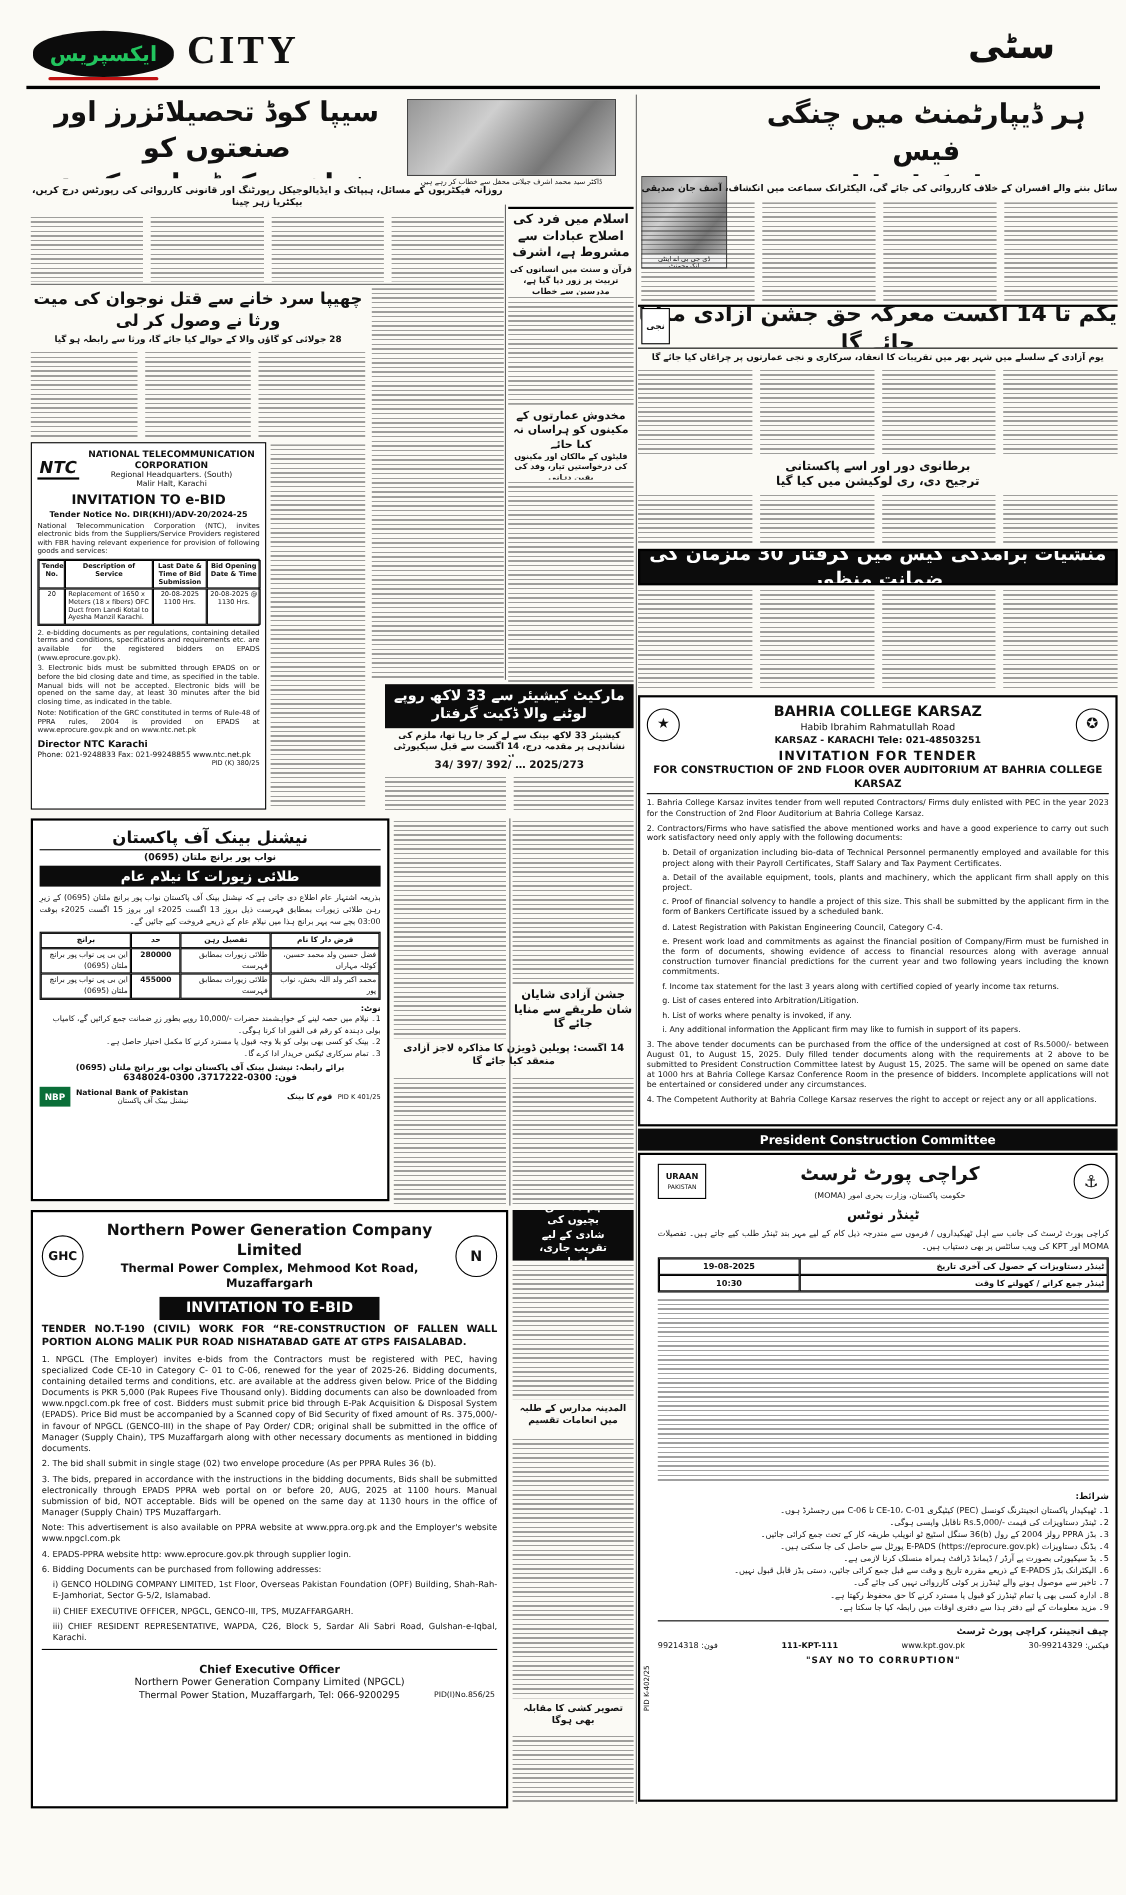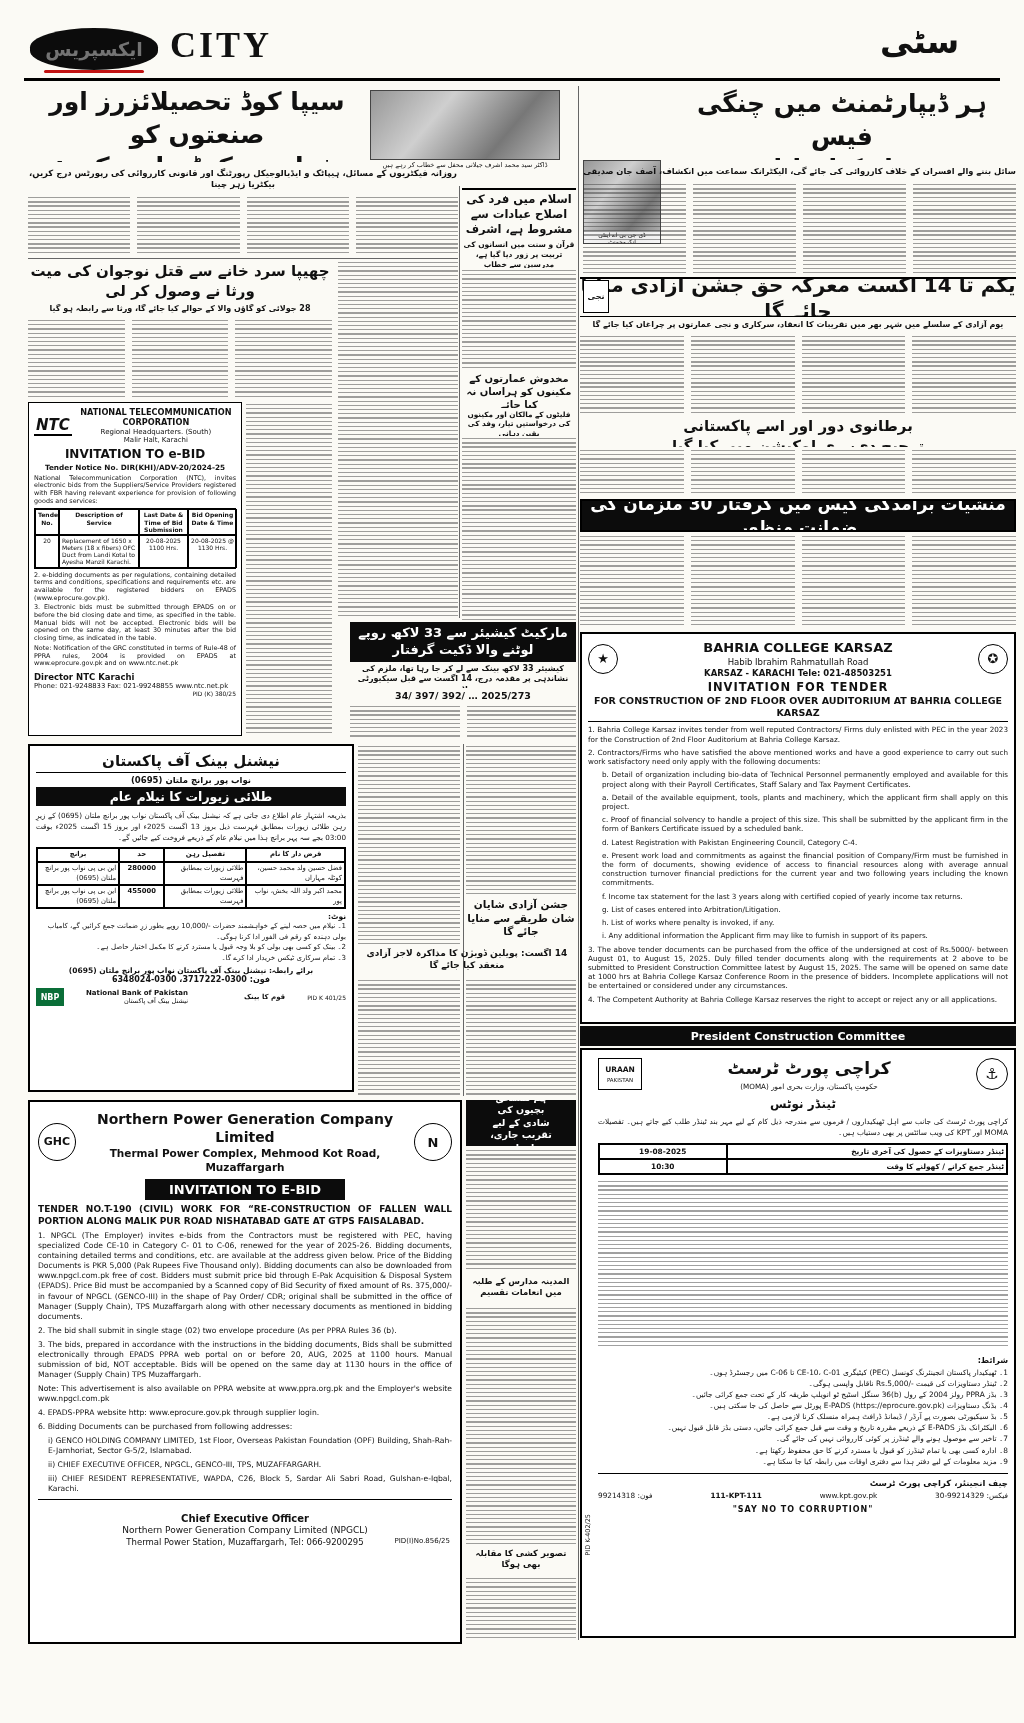--- a/index.html
+++ b/index.html
@@ -26,21 +26,21 @@
   .circle{border:1.6px solid #000;border-radius:50%;display:flex;align-items:center;justify-content:center;font-weight:700}
   .flow>*{margin-bottom:4px}
 </style>
 </head>
 <body>
 
 <div id="paper">
 
 
   <div class="abs" style="left:30px;top:28px;width:128px;height:42px;background:#0c0c0c;border-radius:50% / 46%;display:flex;align-items:center;justify-content:center">
-    <span class="b rtl" style="color:#737373;font-size:19px">ایکسپریس</span>
+    <span class="b rtl" style="color:#22c55e;font-size:19px">ایکسپریس</span>
   </div>
   <div class="abs" style="left:44px;top:70px;width:100px;height:3px;background:#c11212;border-radius:2px"></div>
   <div class="abs serif b clip" style="left:170px;top:24px;width:230px;height:52px;font-size:36px;letter-spacing:3px">CITY</div>
   <div class="abs b rtl clip" style="left:880px;top:22px;width:120px;height:54px;font-size:33px;text-align:left">سٹی</div>
   <div class="abs" style="left:24px;top:78px;width:976px;height:3px;background:#000"></div>
 
   <div class="vr" style="left:459px;top:186px;height:432px"></div>
   <div class="vr" style="left:578px;top:86px;height:1554px"></div>
   <div class="vr" style="left:463px;top:744px;height:352px"></div>
   <div class="hr" style="left:28px;top:258px;width:430px"></div>
@@ -96,21 +96,21 @@
     <span>یکم تا 14 اگست معرکہ حق جشن آزادی منایا جائے گا</span>
   </div>
   <div class="abs box c clip" style="left:583px;top:280px;width:26px;height:33px;font-size:8px;font-weight:700;direction:rtl;display:flex;align-items:center;justify-content:center">نجی</div>
   <div class="abs hUr clip" style="left:580px;top:320px;width:436px;height:13px;font-size:8px">یوم آزادی کے سلسلے میں شہر بھر میں تقریبات کا انعقاد، سرکاری و نجی عمارتوں پر چراغاں کیا جائے گا</div>
   <div class="abs cols" style="left:580px;top:336px;width:436px;height:78px">
       <div class="sim"></div>
       <div class="sim"></div>
       <div class="sim"></div>
       <div class="sim"></div>
     </div>
-  <div class="abs hUr clip" style="left:660px;top:417px;width:276px;height:30px;font-size:15px">
+  <div class="abs hUr clip" style="left:660px;top:417px;width:276px;height:30px;font-size:11px">
     <div>برطانوی دور اور اسے پاکستانی</div>
     <div>ترجیح دی، ری لوکیشن میں کیا گیا</div>
   </div>
   <div class="abs cols" style="left:580px;top:450px;width:436px;height:46px">
       <div class="sim"></div>
       <div class="sim"></div>
       <div class="sim"></div>
       <div class="sim"></div>
     </div>
 
@@ -188,21 +188,21 @@
       <div>طلائی زیورات بمطابق فہرست</div>
       <div class="b c">455000</div>
       <div>این بی پی نواب پور برانچ ملتان (0695)</div>
     </div>
     <div class="b" style="font-size:7.5px;margin-top:3px">نوٹ:</div>
     <div style="font-size:7px;line-height:1.5">1۔  نیلام میں حصہ لینے کے خواہشمند حضرات -/10,000 روپے بطور زرِ ضمانت جمع کرائیں گے، کامیاب بولی دہندہ کو رقم فی الفور ادا کرنا ہوگی۔</div>
     <div style="font-size:7px;line-height:1.5">2۔  بینک کو کسی بھی بولی کو بلا وجہ قبول یا مسترد کرنے کا مکمل اختیار حاصل ہے۔</div>
     <div style="font-size:7px;line-height:1.5">3۔  تمام سرکاری ٹیکس خریدار ادا کرے گا۔</div>
     <div class="b c" style="font-size:7.5px;margin-top:3px">برائے رابطہ: نیشنل بینک آف پاکستان نواب پور برانچ ملتان (0695)</div>
     <div class="b c" style="font-size:8px">فون: 0300-3717222، 0300-6348024</div>
-    <div style="display:flex;align-items:center;gap:22px;margin-top:4px;direction:ltr">
+    <div style="display:flex;align-items:center;gap:5px;margin-top:4px;direction:ltr">
       <div class="b c" style="width:28px;height:18px;background:#0a6e38;color:#fff;font-size:8px;display:flex;align-items:center;justify-content:center">
         <span>NBP</span>
       </div>
       <div>
         <div class="b" style="font-size:7px">National Bank of Pakistan</div>
         <div class="rtl" style="font-size:6.5px">نیشنل بینک آف پاکستان</div>
       </div>
       <div style="flex:1"></div>
       <div class="b rtl" style="font-size:7px">قوم کا بینک</div>
       <div style="font-size:6px">PID K 401/25</div>

